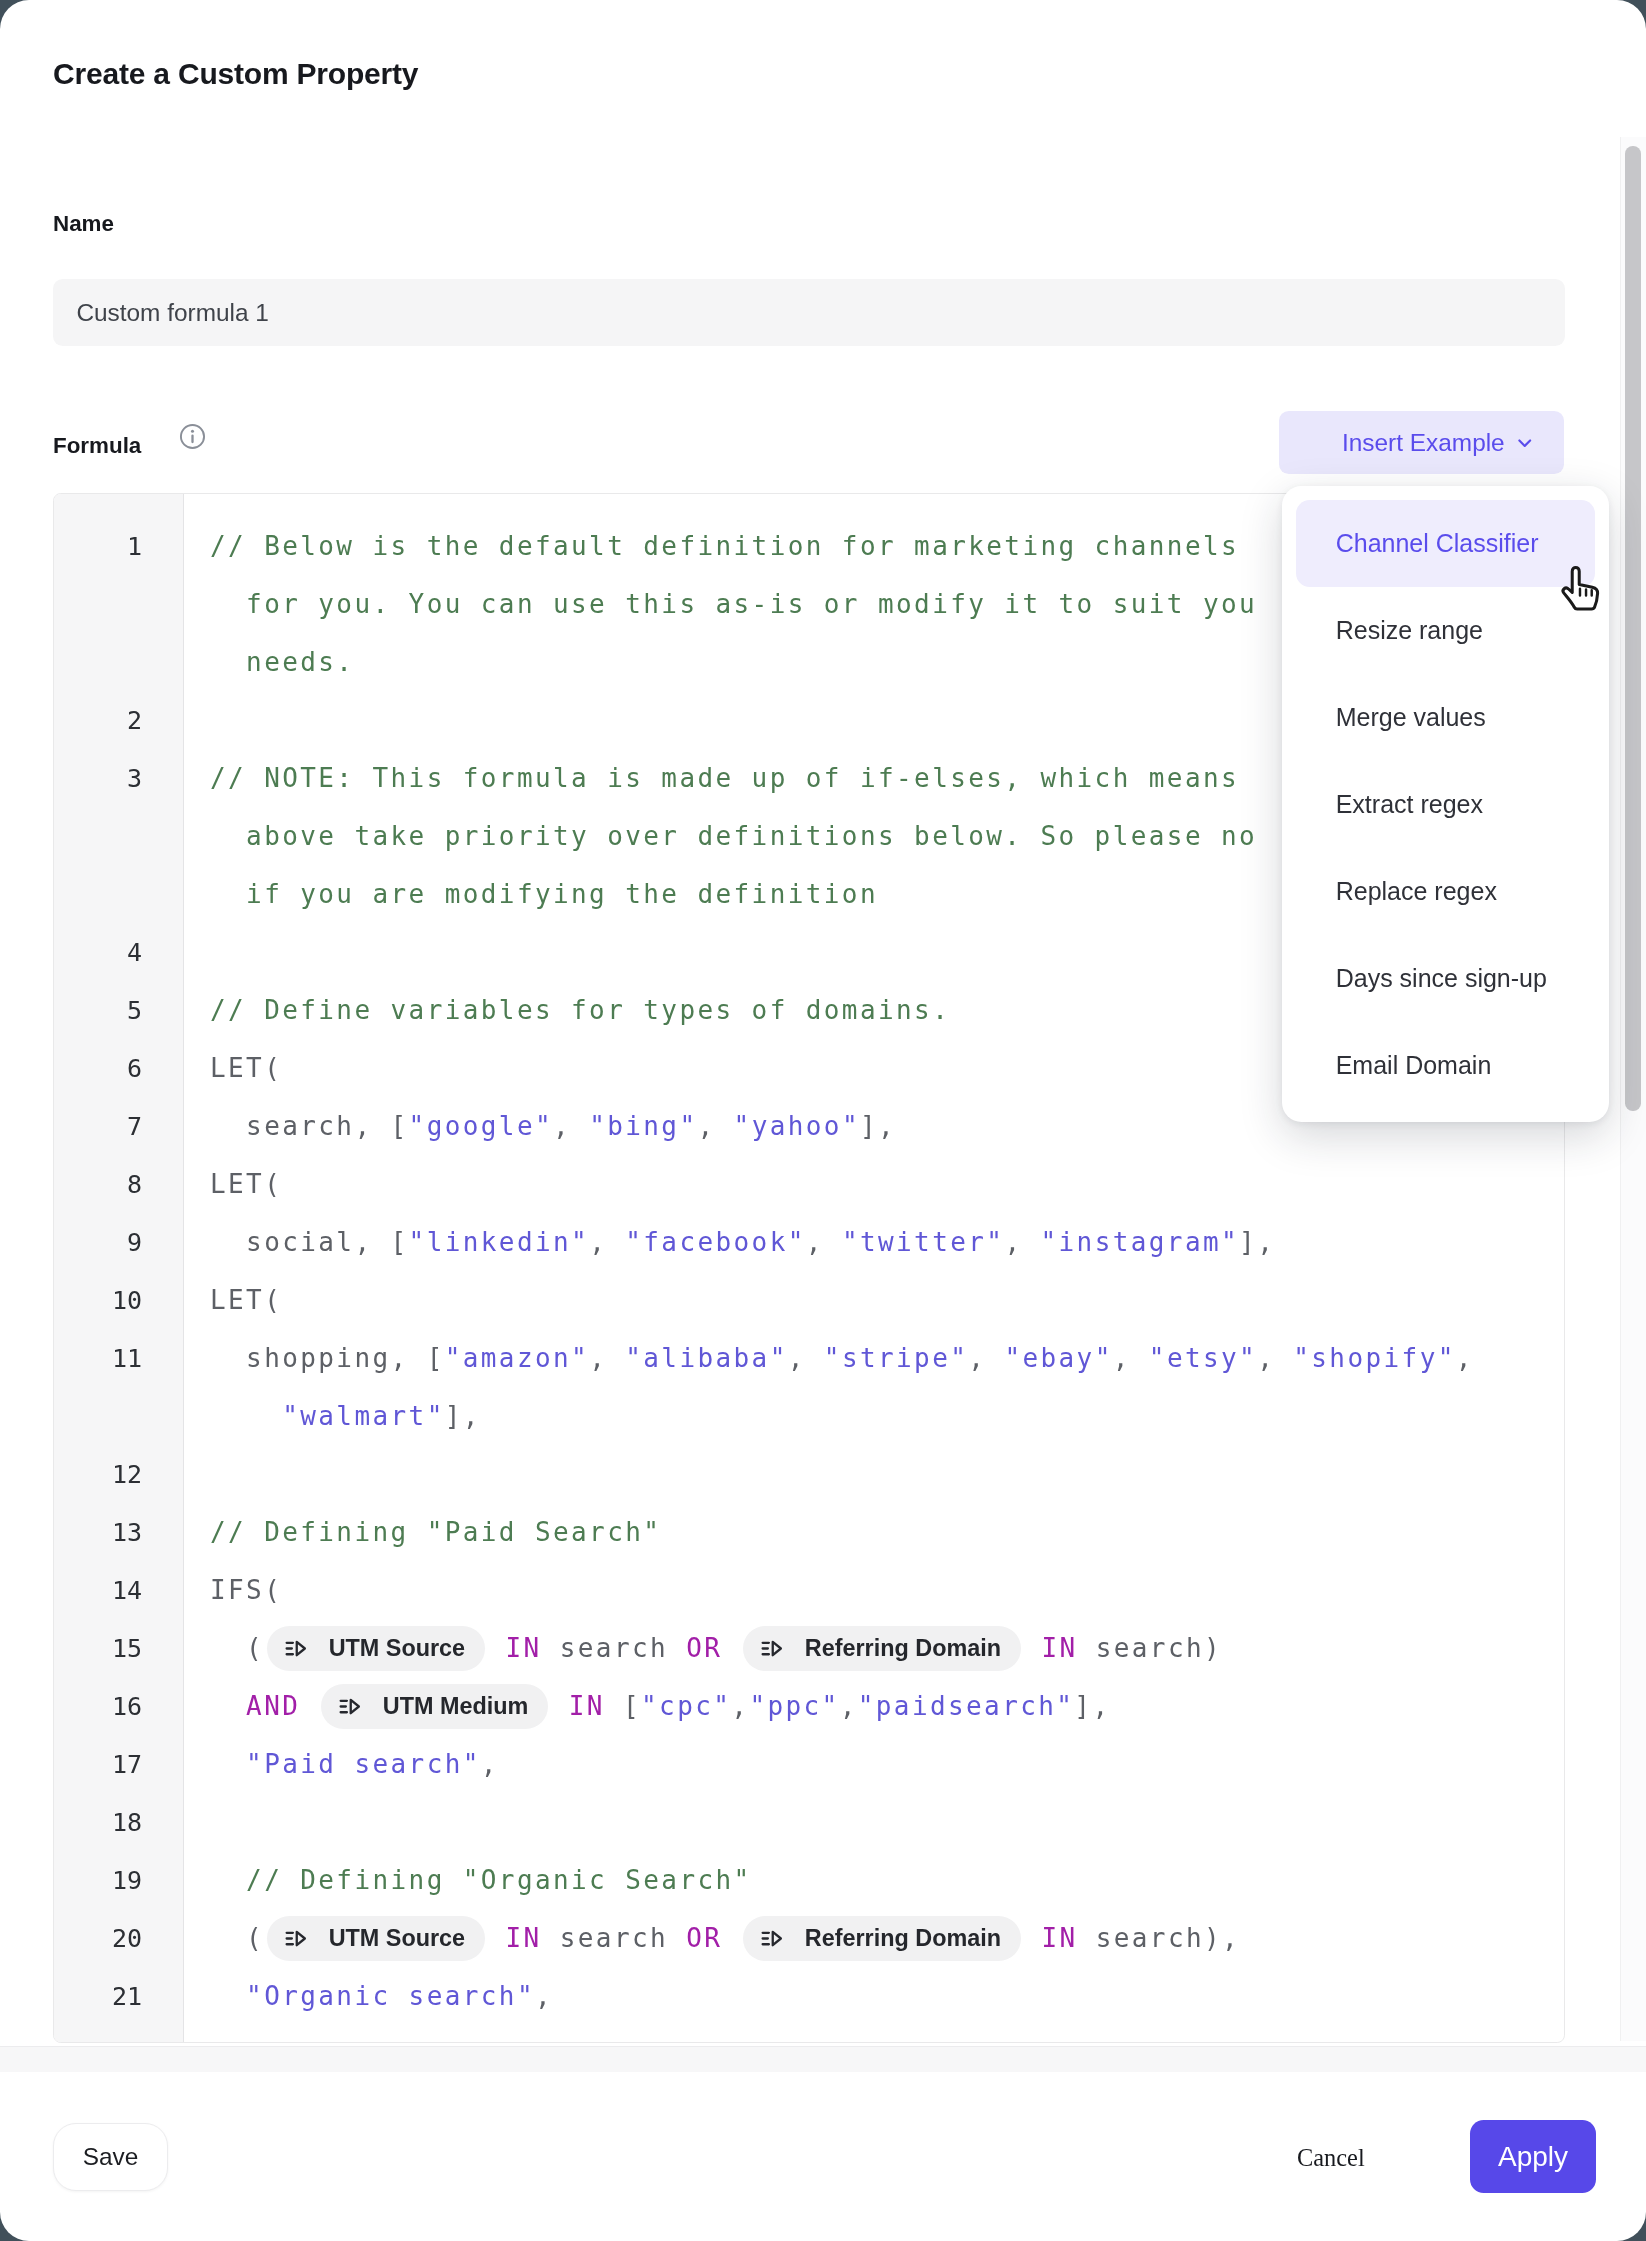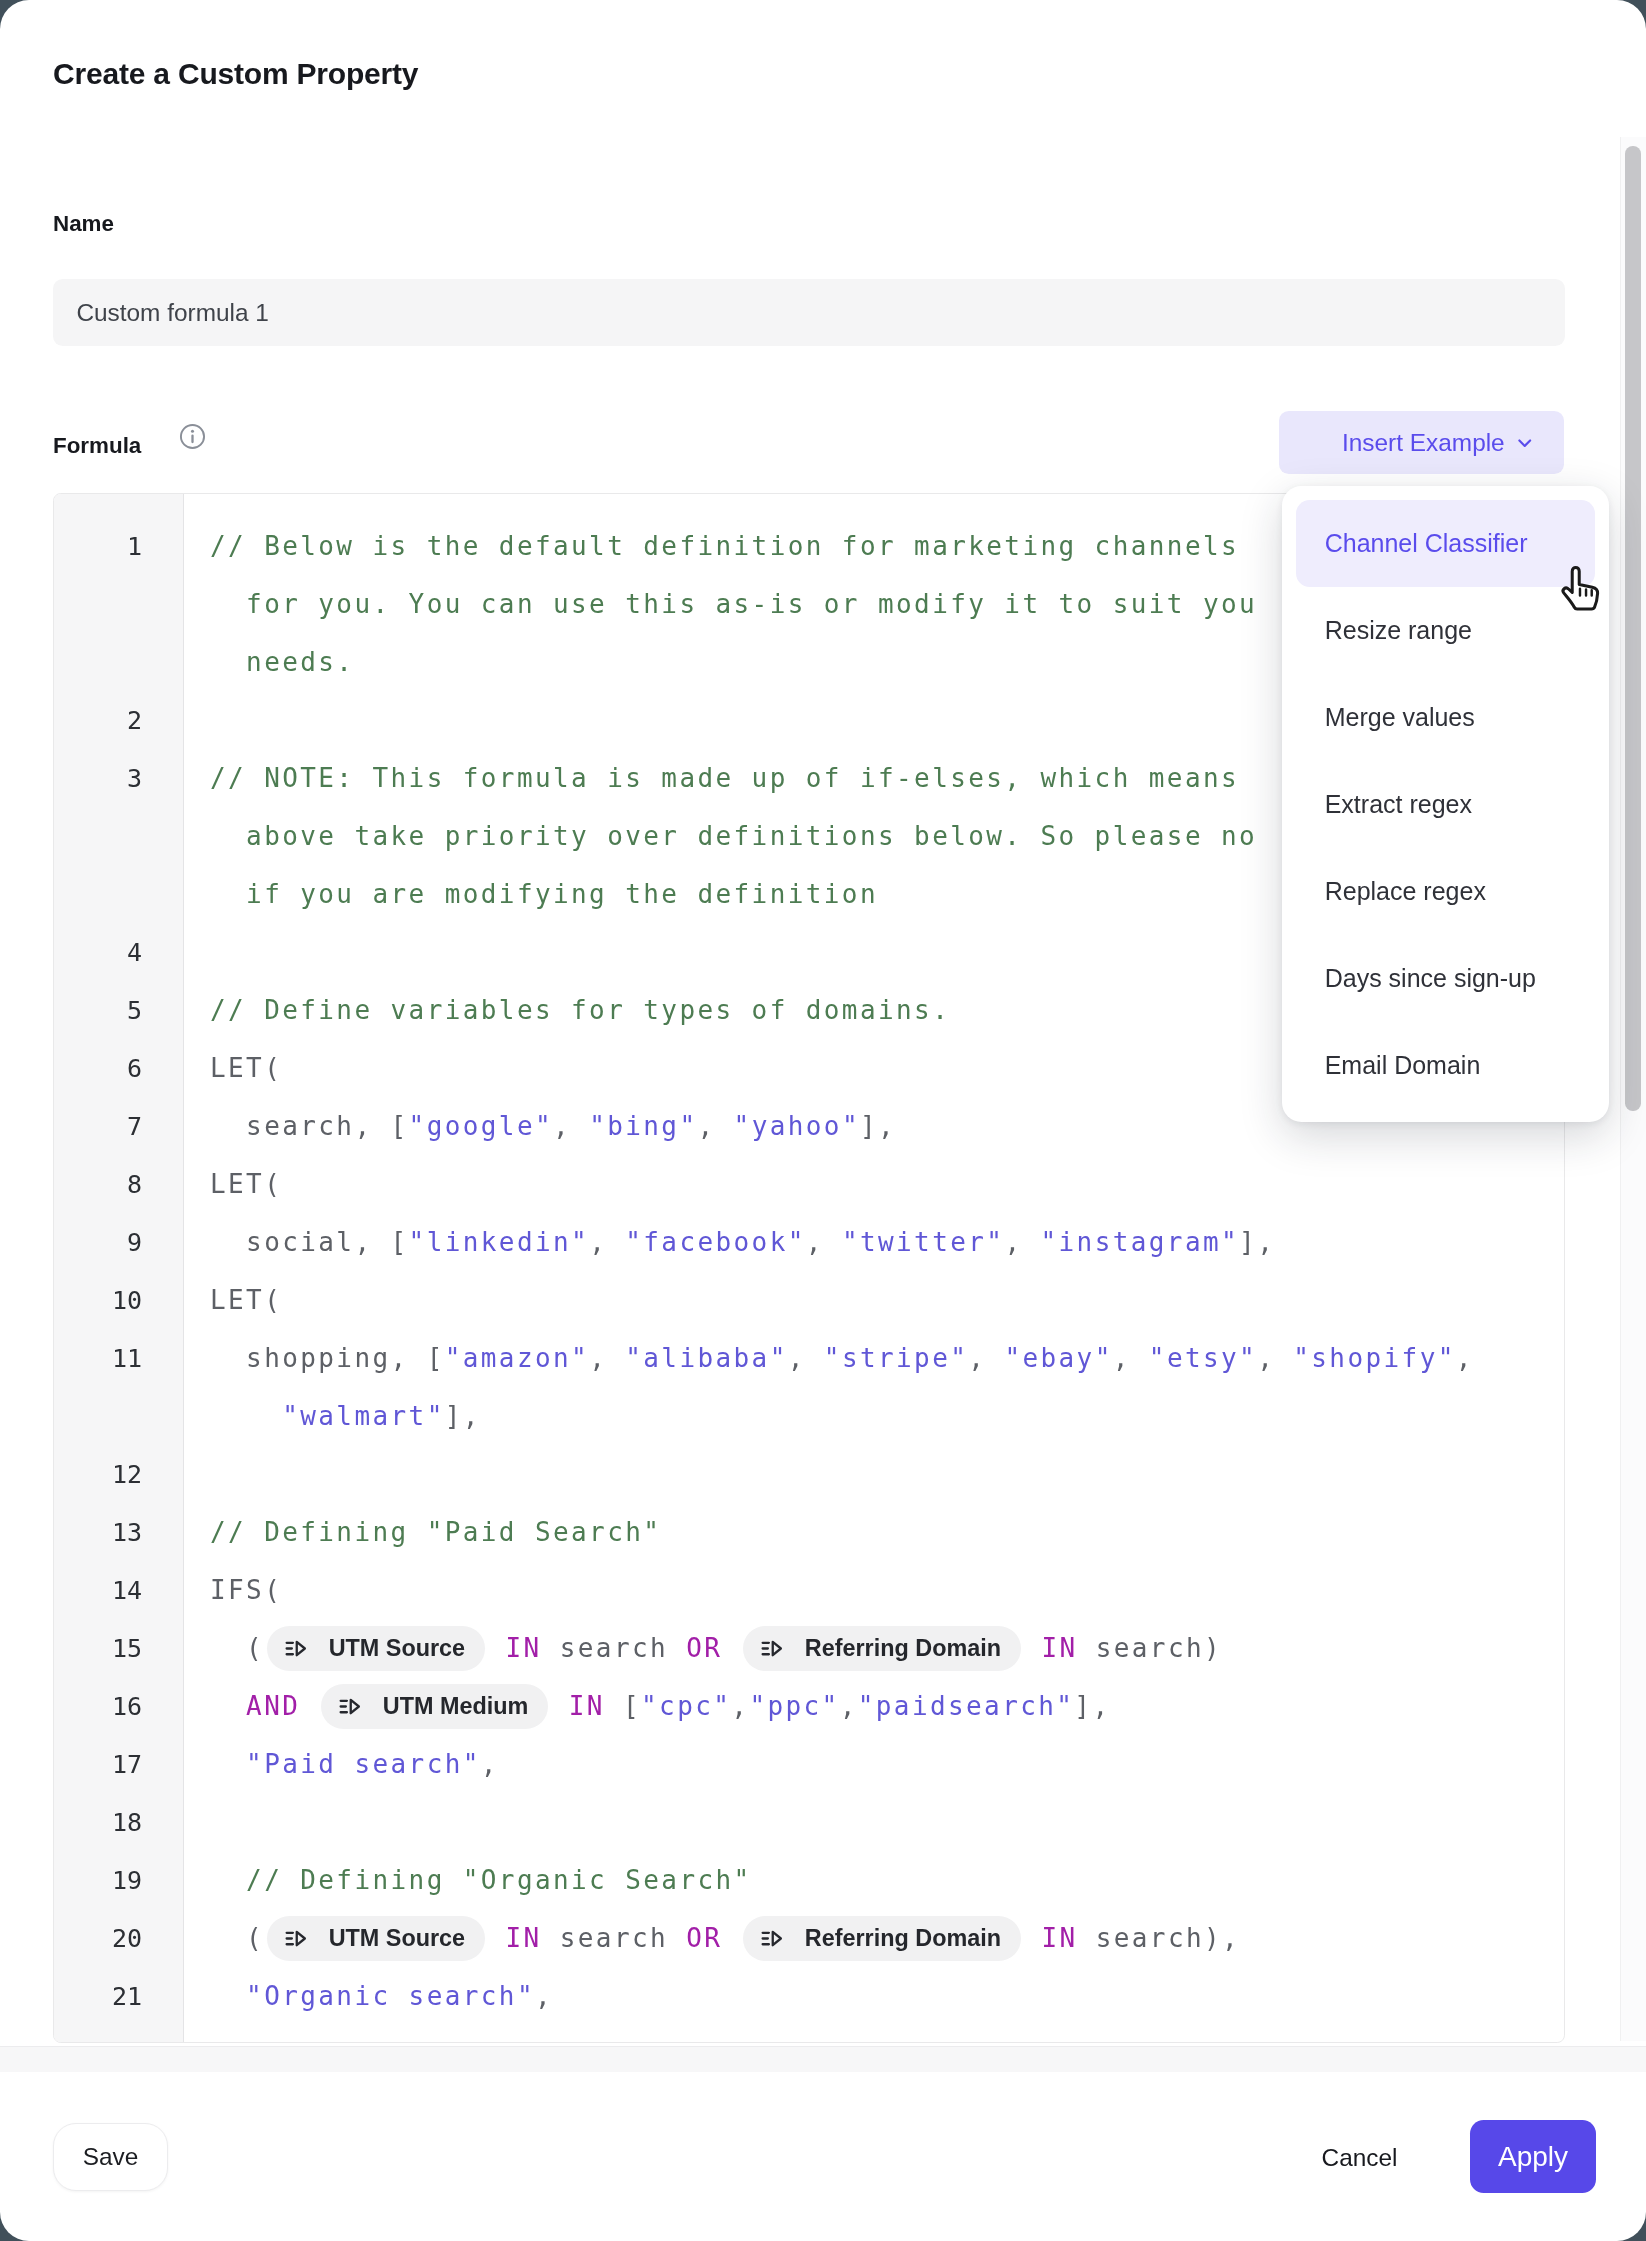--- a/index.html
+++ b/index.html
@@ -24,28 +24,28 @@
   .line{display:flex;align-items:center;white-space:pre;padding-left:27px;font-family:"DejaVu Sans Mono",monospace;font-size:26px;letter-spacing:2.4px;}
   .seg-cm{color:#4d7c52;}
   .seg-pl{color:#5d6066;}
   .seg-st{color:#6057d6;}
   .seg-kw{color:#a21fa8;}
   .pill{display:inline-flex;align-items:center;gap:21px;height:45px;padding:0 19.5px 0 15.6px;border-radius:22.4px;background:#f1f1f2;margin:0 2.9px;flex:0 0 auto;}
   .pill .plabel{font-family:"Liberation Sans",sans-serif;font-size:23.4px;font-weight:600;color:#25272c;letter-spacing:0;}
 
   .footer-divider{position:absolute;left:0;top:2046px;width:1646px;height:25px;background:#f7f7f8;border-top:1px solid #ececee;}
   .save-btn{position:absolute;left:53px;top:2123px;width:115px;height:68px;background:#fff;border:1.5px solid #ececee;border-radius:23px;font-size:24.4px;font-weight:500;color:#1c1e22;font-family:"Liberation Sans",sans-serif;cursor:pointer;box-shadow:0 1px 2.9px rgba(0,0,0,0.05);}
-  .cancel-btn{position:absolute;left:1291px;top:2136px;width:137px;height:43px;background:none;border:none;font-size:24.4px;font-weight:500;color:#17191e;font-family:Liberation Sans, sans-serif;cursor:pointer;text-align:center;}
+  .cancel-btn{position:absolute;left:1291px;top:2136px;width:137px;height:43px;background:none;border:none;font-size:24.4px;font-weight:500;color:#17191e;font-family:Liberation Serif, serif;cursor:pointer;text-align:left;}
   .apply-btn{position:absolute;left:1470px;top:2120px;width:126px;height:73px;background:#5748e9;border:none;border-radius:13.7px;font-size:28px;font-weight:400;color:#ffffff;font-family:"Liberation Sans",sans-serif;cursor:pointer;}
 
   .scroll-track{position:absolute;left:1620px;top:137px;width:25px;height:1904px;background:#fbfbfc;border-left:1px solid #f0f0f1;}
   .scroll-thumb{position:absolute;left:1625px;top:146px;width:15.6px;height:965px;background:#c6c6c9;border-radius:7.8px;}
 
   .menu{position:absolute;left:1282px;top:486px;width:327px;height:636px;background:#ffffff;border-radius:19.5px;box-shadow:0 13.7px 43px rgba(30,32,48,0.18),0 2px 7.8px rgba(30,32,48,0.08);padding:13.7px;box-sizing:border-box;z-index:30;}
-  .menu-item{height:87px;display:flex;align-items:center;padding-left:29px;border-radius:13.7px;font-size:25px;font-weight:500;color:#2f3138;cursor:pointer;}
+  .menu-item{height:87px;display:flex;align-items:center;padding-left:40px;border-radius:13.7px;font-size:25px;font-weight:500;color:#2f3138;cursor:pointer;}
   .menu-item.selected{background:#efedfd;color:#5a4cec;}
 
   .cursor{position:absolute;left:1555px;top:558px;z-index:40;pointer-events:none;}
 </style>
 </head>
 <body>
 
 <div class="stage">
   <div class="modal">
 

